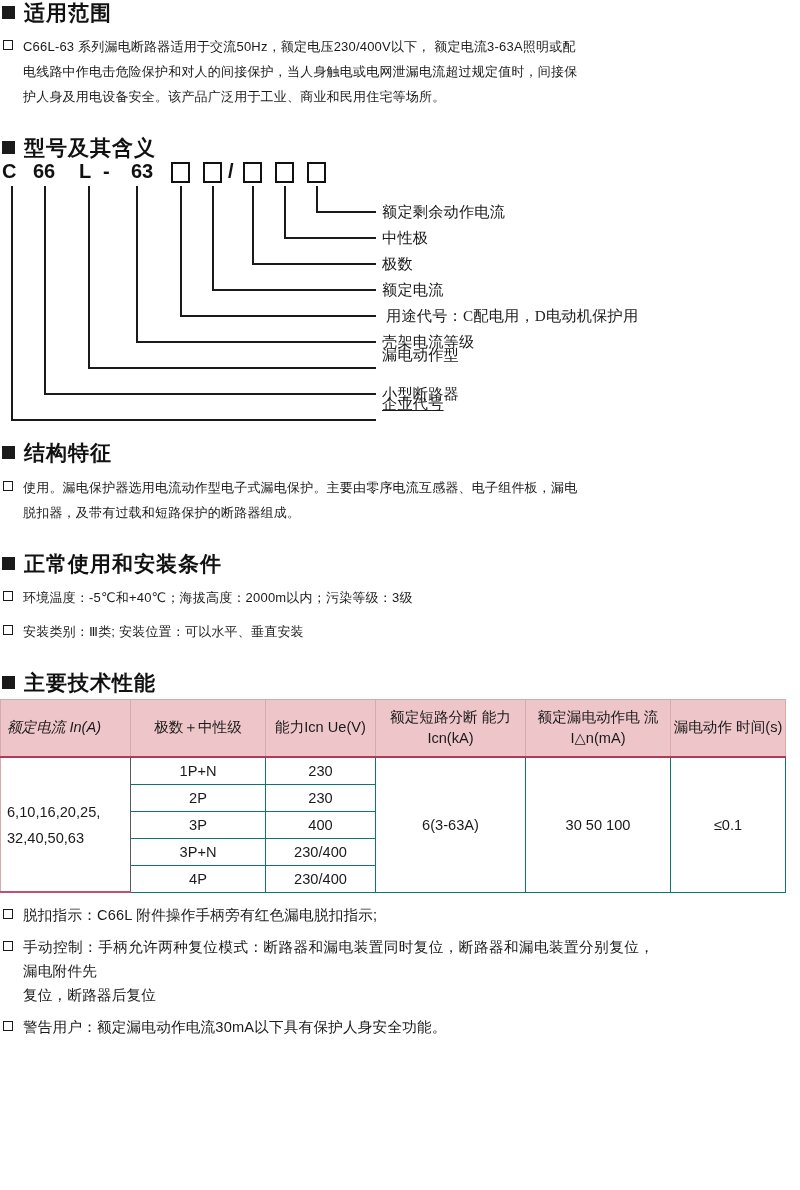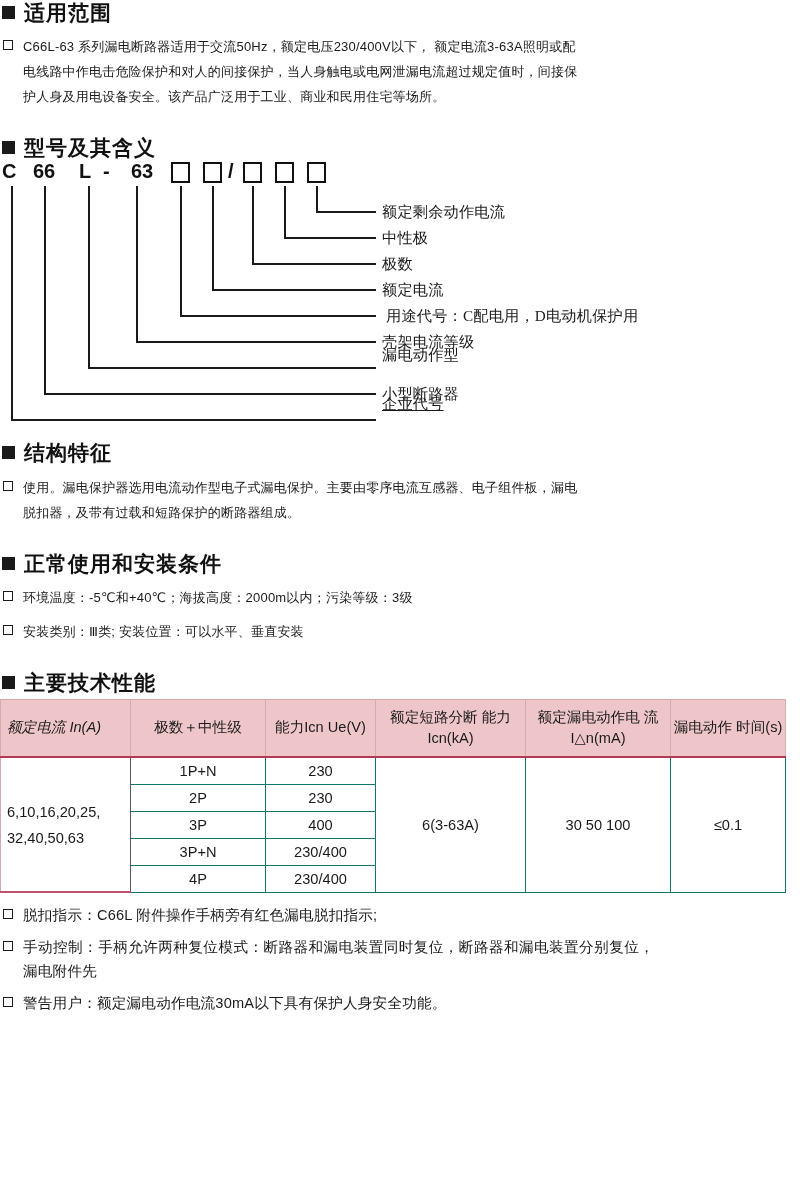--- a/index.html
+++ b/index.html
@@ -380,20 +380,21 @@
 
   <div class="table-note">
     <div class="note-row">
       <span class="sq-hollow"></span>
       <span class="note-text">脱扣指示：C66L 附件操作手柄旁有红色漏电脱扣指示;</span>
     </div>
     <div class="note-row">
       <span class="sq-hollow"></span>
       <span class="note-text">
         <span class="ln">手动控制：手柄允许两种复位模式：断路器和漏电装置同时复位，断路器和漏电装置分别复位，漏电附件先</span>
+        <span class="ln">复位，断路器后复位</span>
       </span>
     </div>
     <div class="note-row">
       <span class="sq-hollow"></span>
       <span class="note-text">警告用户：额定漏电动作电流30mA以下具有保护人身安全功能。</span>
     </div>
   </div>
 
 </div>
 

